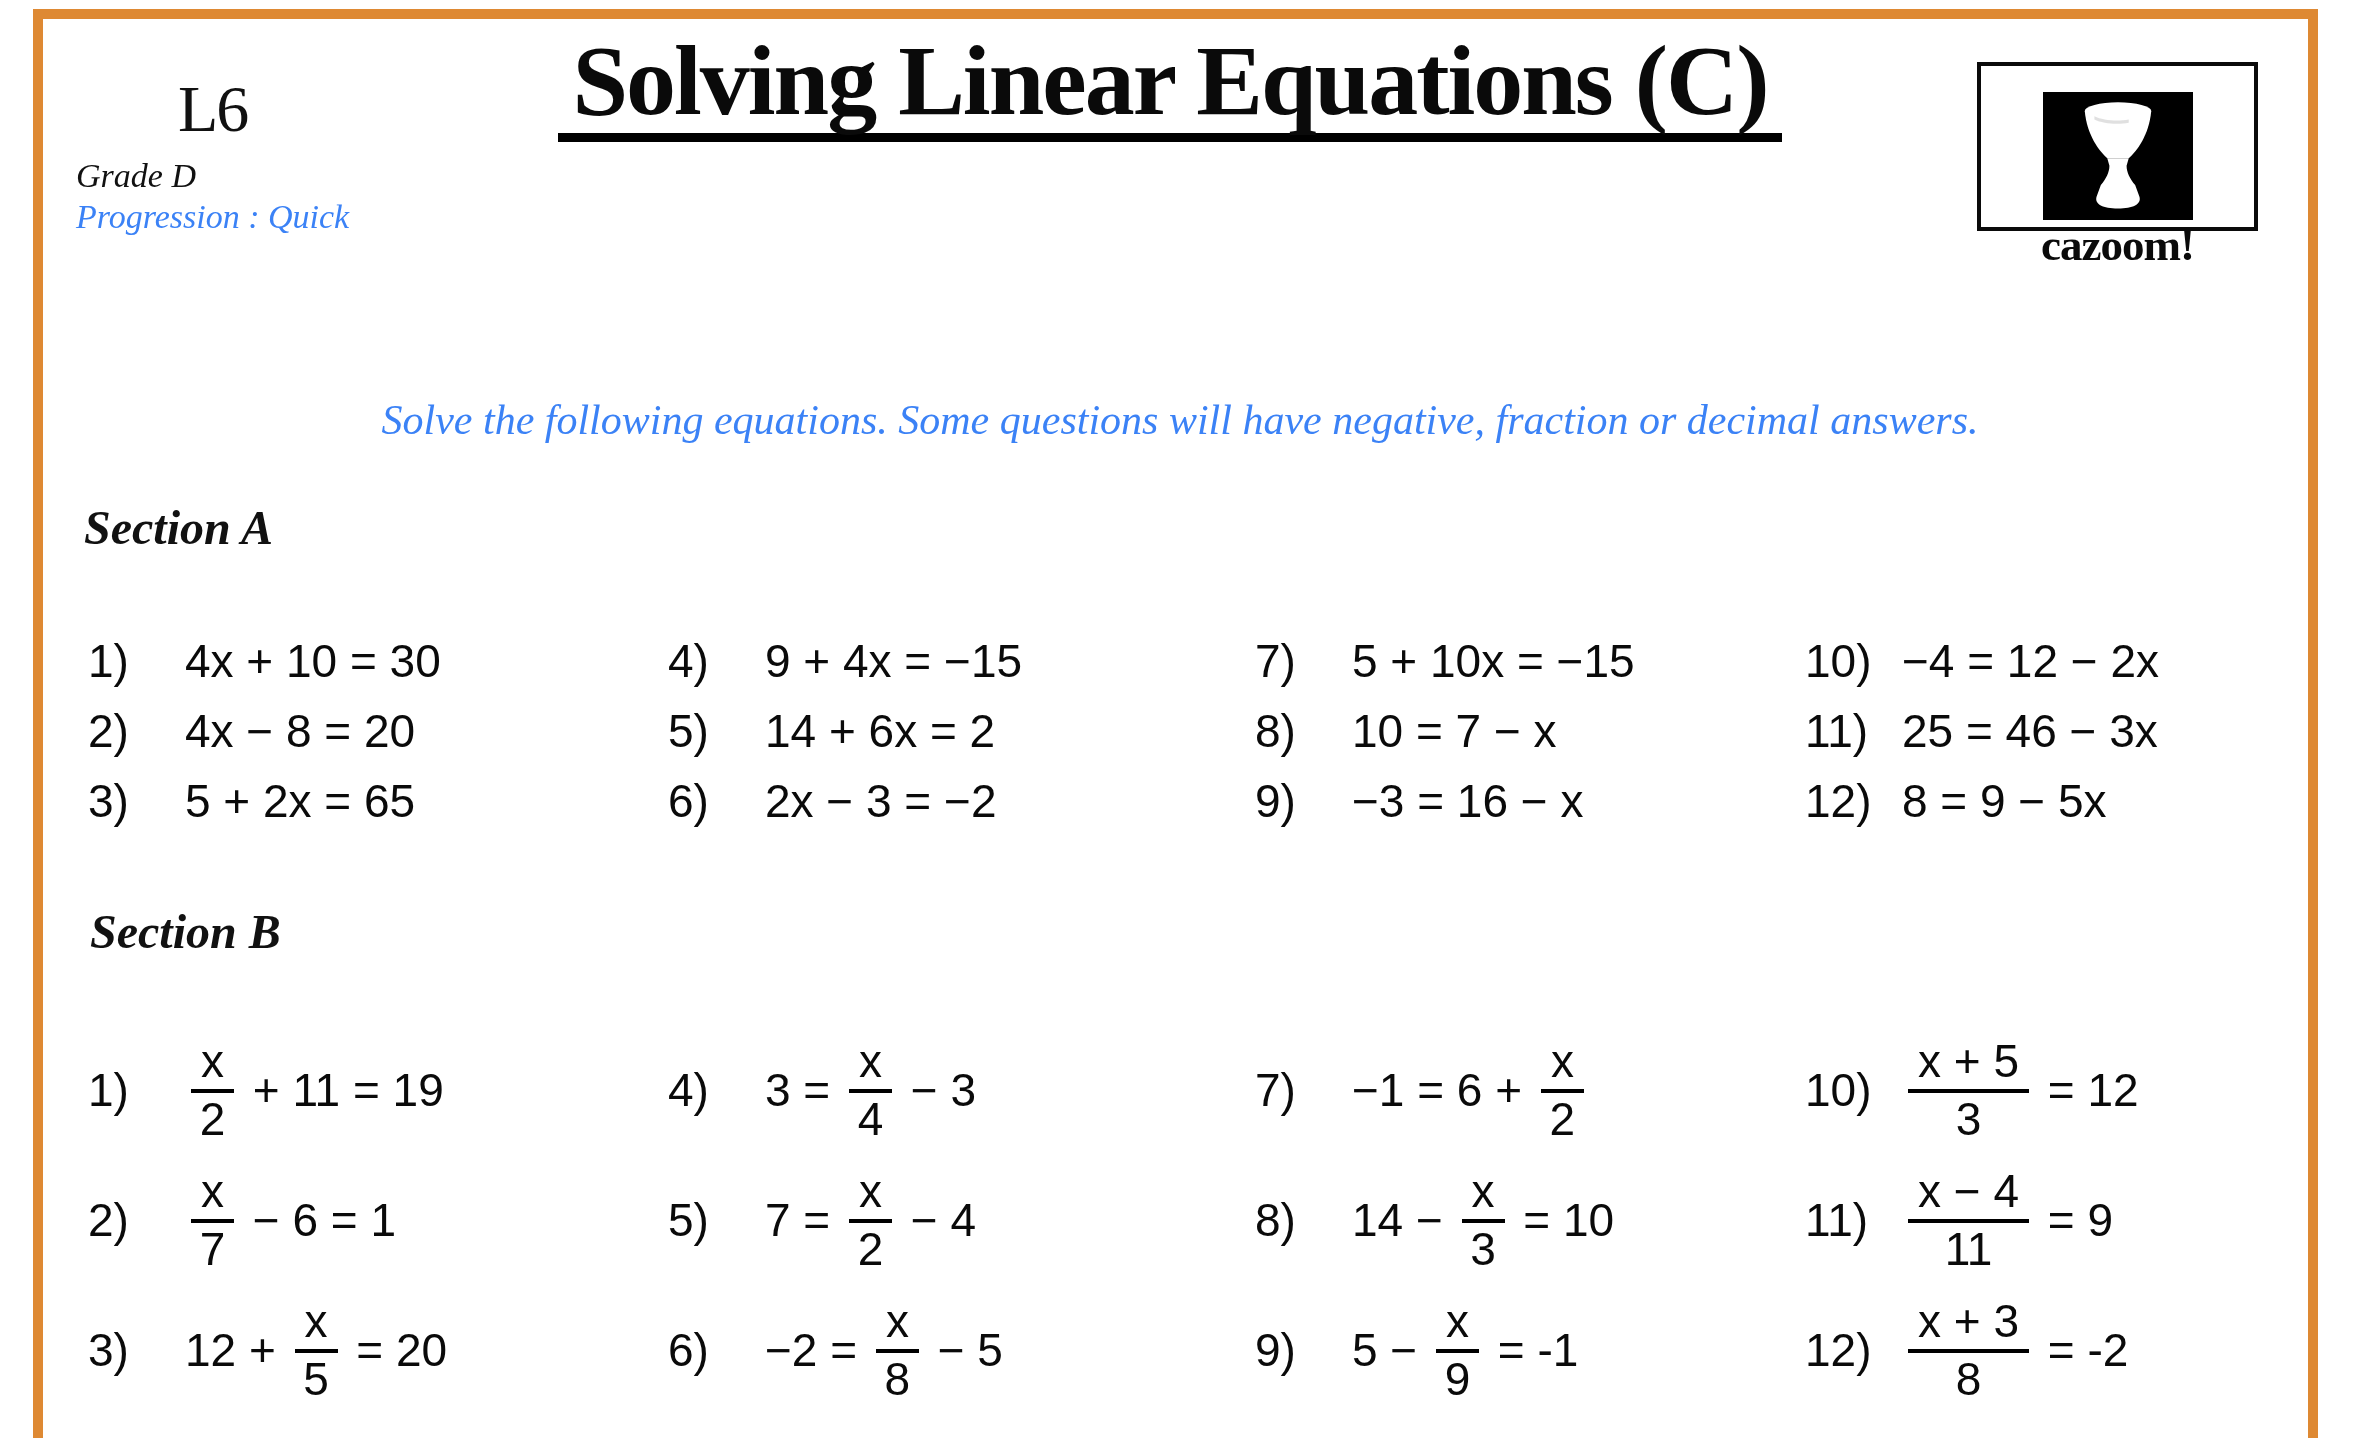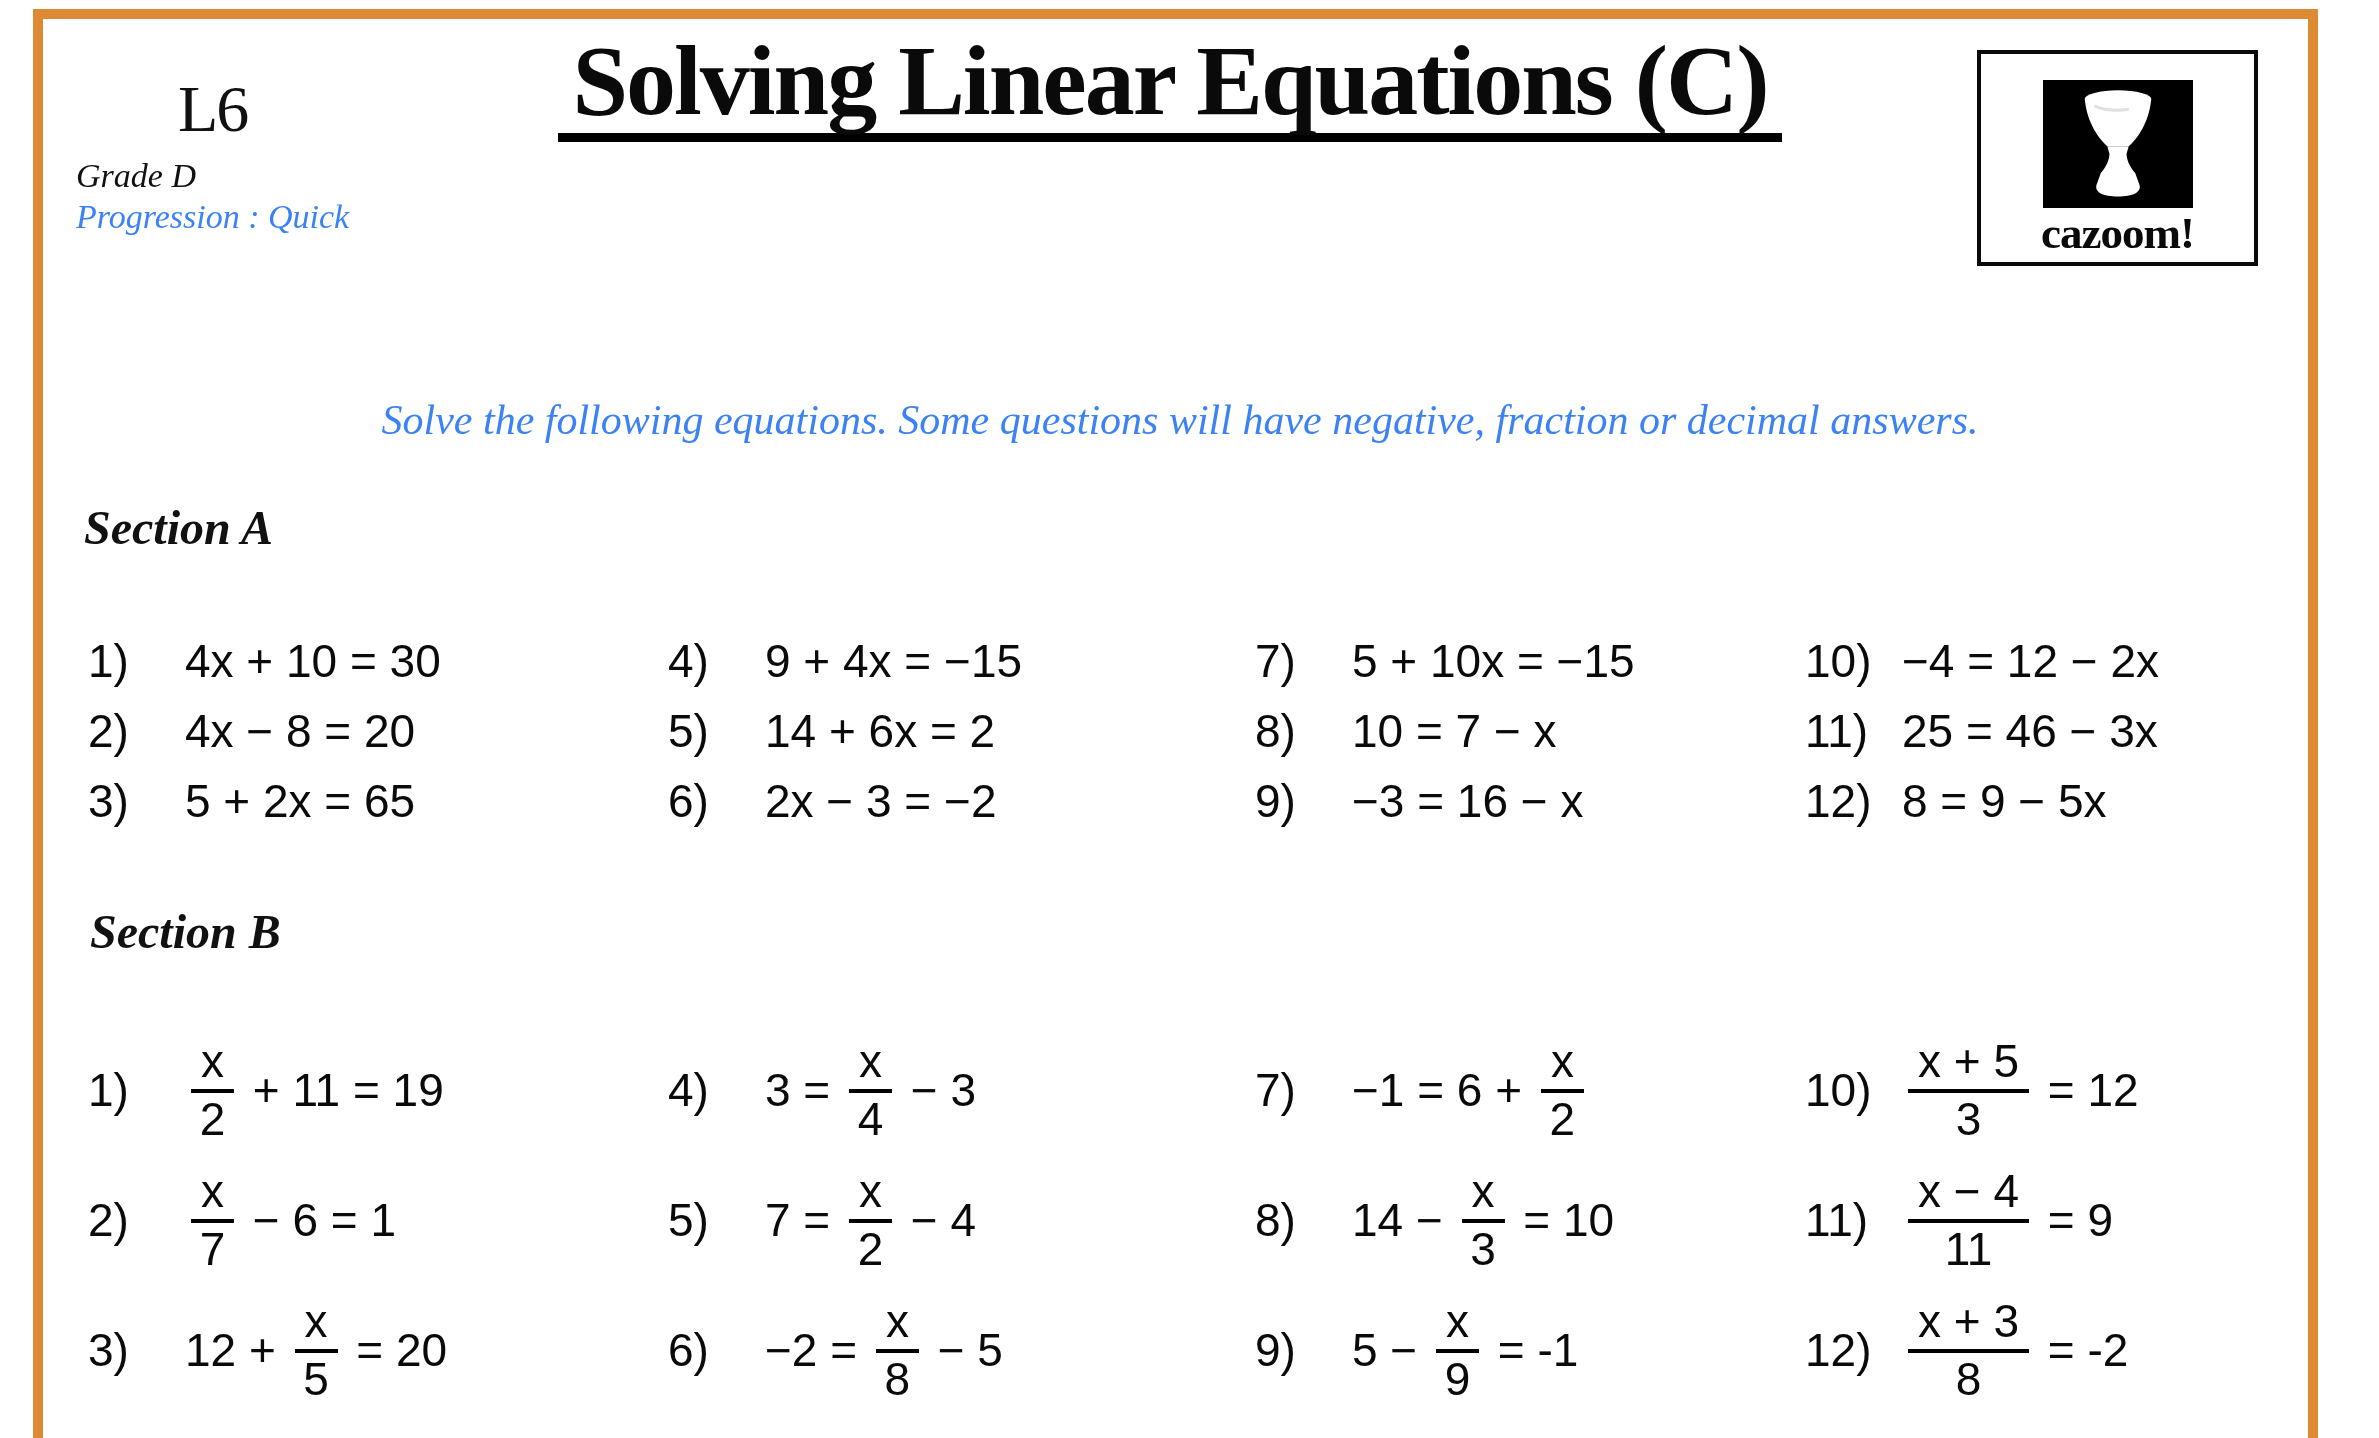--- a/index.html
+++ b/index.html
@@ -18,21 +18,21 @@
   .meta .grade{font-style:italic;font-size:34px;line-height:1.2;margin-top:14px;color:#111;}
   .meta .prog{font-style:italic;font-size:34px;line-height:1.2;color:#3b82f6;}
   
   .title-wrap{position:absolute;left:300px;top:28px;width:1740px;text-align:center;}
   .title-text{
     display:inline-block;font-weight:700;font-size:100px;letter-spacing:-2px;
     border-bottom:9px solid #000;padding:0 14px 0;line-height:1.05;color:#0a0a0a;
   }
   
   .logo{
-    position:absolute;left:1977px;top:50px;width:281px;height:216px;
+    position:absolute;left:1977px;top:62px;width:281px;height:169px;
     box-sizing:border-box;border:4px solid #0a0a0a;background:#fff;text-align:center;
   }
   .logo-square{width:150px;height:128px;background:#000;margin:26px auto 0;display:flex;align-items:center;justify-content:center;}
   .logo-text{font-weight:700;font-size:45px;letter-spacing:-1px;line-height:1;margin-top:3px;color:#0a0a0a;}
   
   .instruction{
     position:absolute;left:45px;top:396px;width:2270px;text-align:center;
     font-style:italic;font-size:42px;color:#3b82f6;
   }
   

